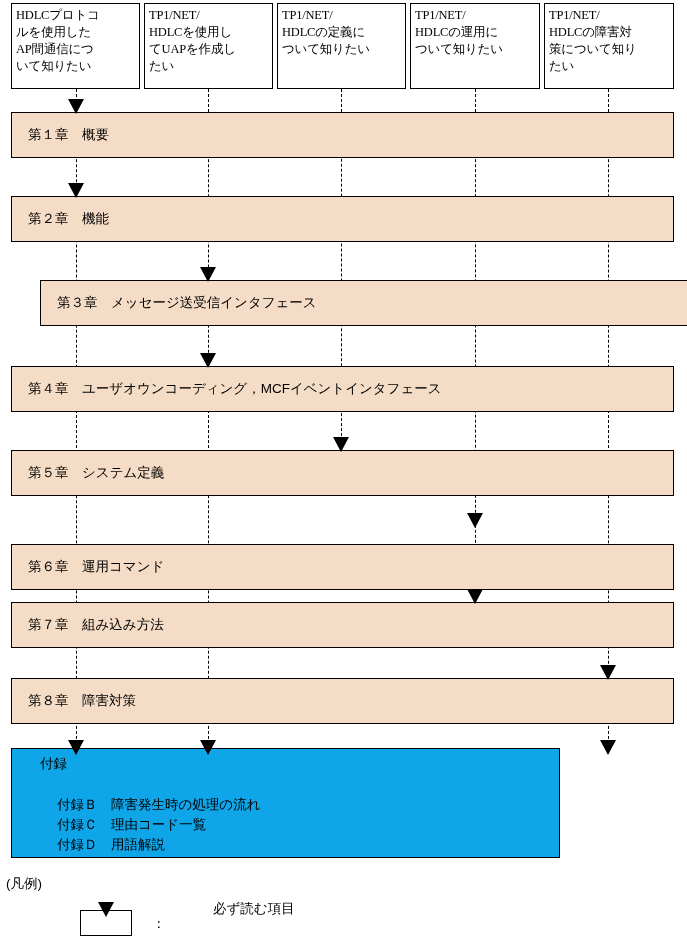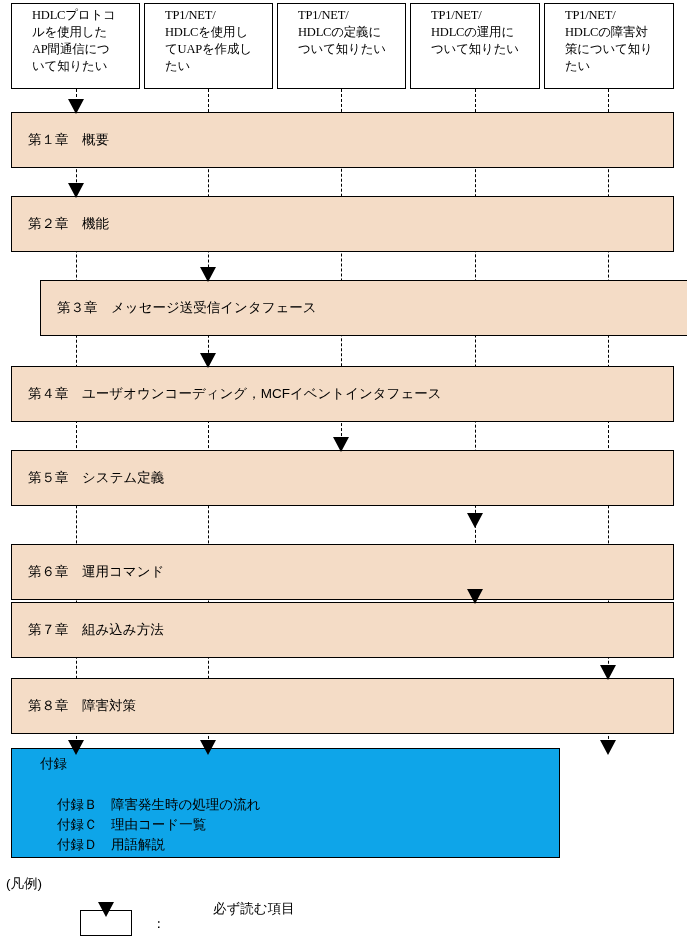--- a/index.html
+++ b/index.html
@@ -21,41 +21,41 @@
 
   
   .qbox {
     position: absolute;
     top: 3px;
     height: 86px;
     border: 1px solid #000000;
     background: #ffffff;
     font-size: 12.5px;
     line-height: 17px;
-    padding: 3px 3px 0 20px;
+    padding: 3px 3px 0 4px;
     letter-spacing: -0.2px;
     font-family: "Liberation Serif", "DejaVu Serif", serif;
     overflow: hidden;
     white-space: pre-wrap;
     word-break: break-all;
   }
 
   
   .colline {
     position: absolute;
     width: 0;
     border-left: 1px dashed #000000;
   }
 
   
   .chapter {
     position: absolute;
     left: 11px;
     width: 663px;
-    height: 56px;
+    height: 46px;
     background: #F4DCC6;
     border: 1px solid #000000;
   }
   .chapter-label {
     position: absolute;
     left: 16px;
     top: 50%;
     transform: translateY(-50%);
     font-size: 13.5px;
     white-space: pre;

